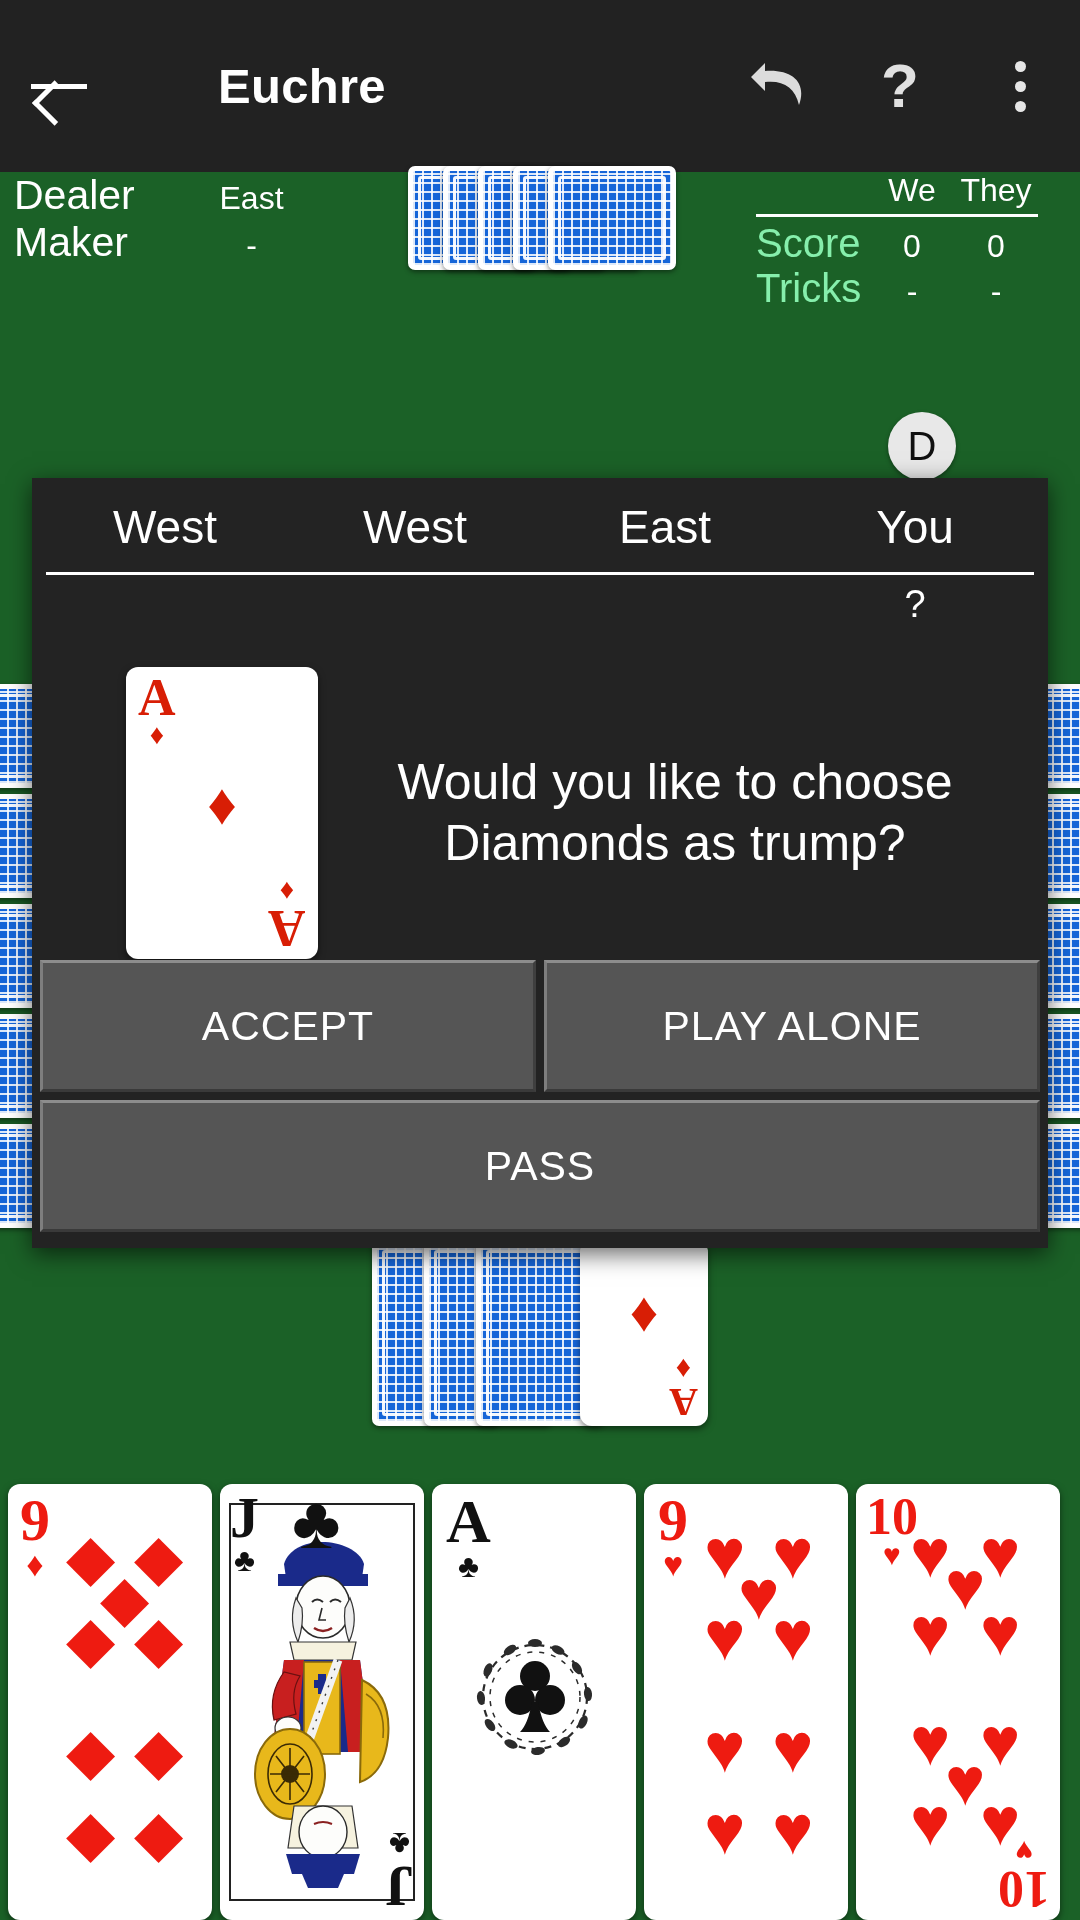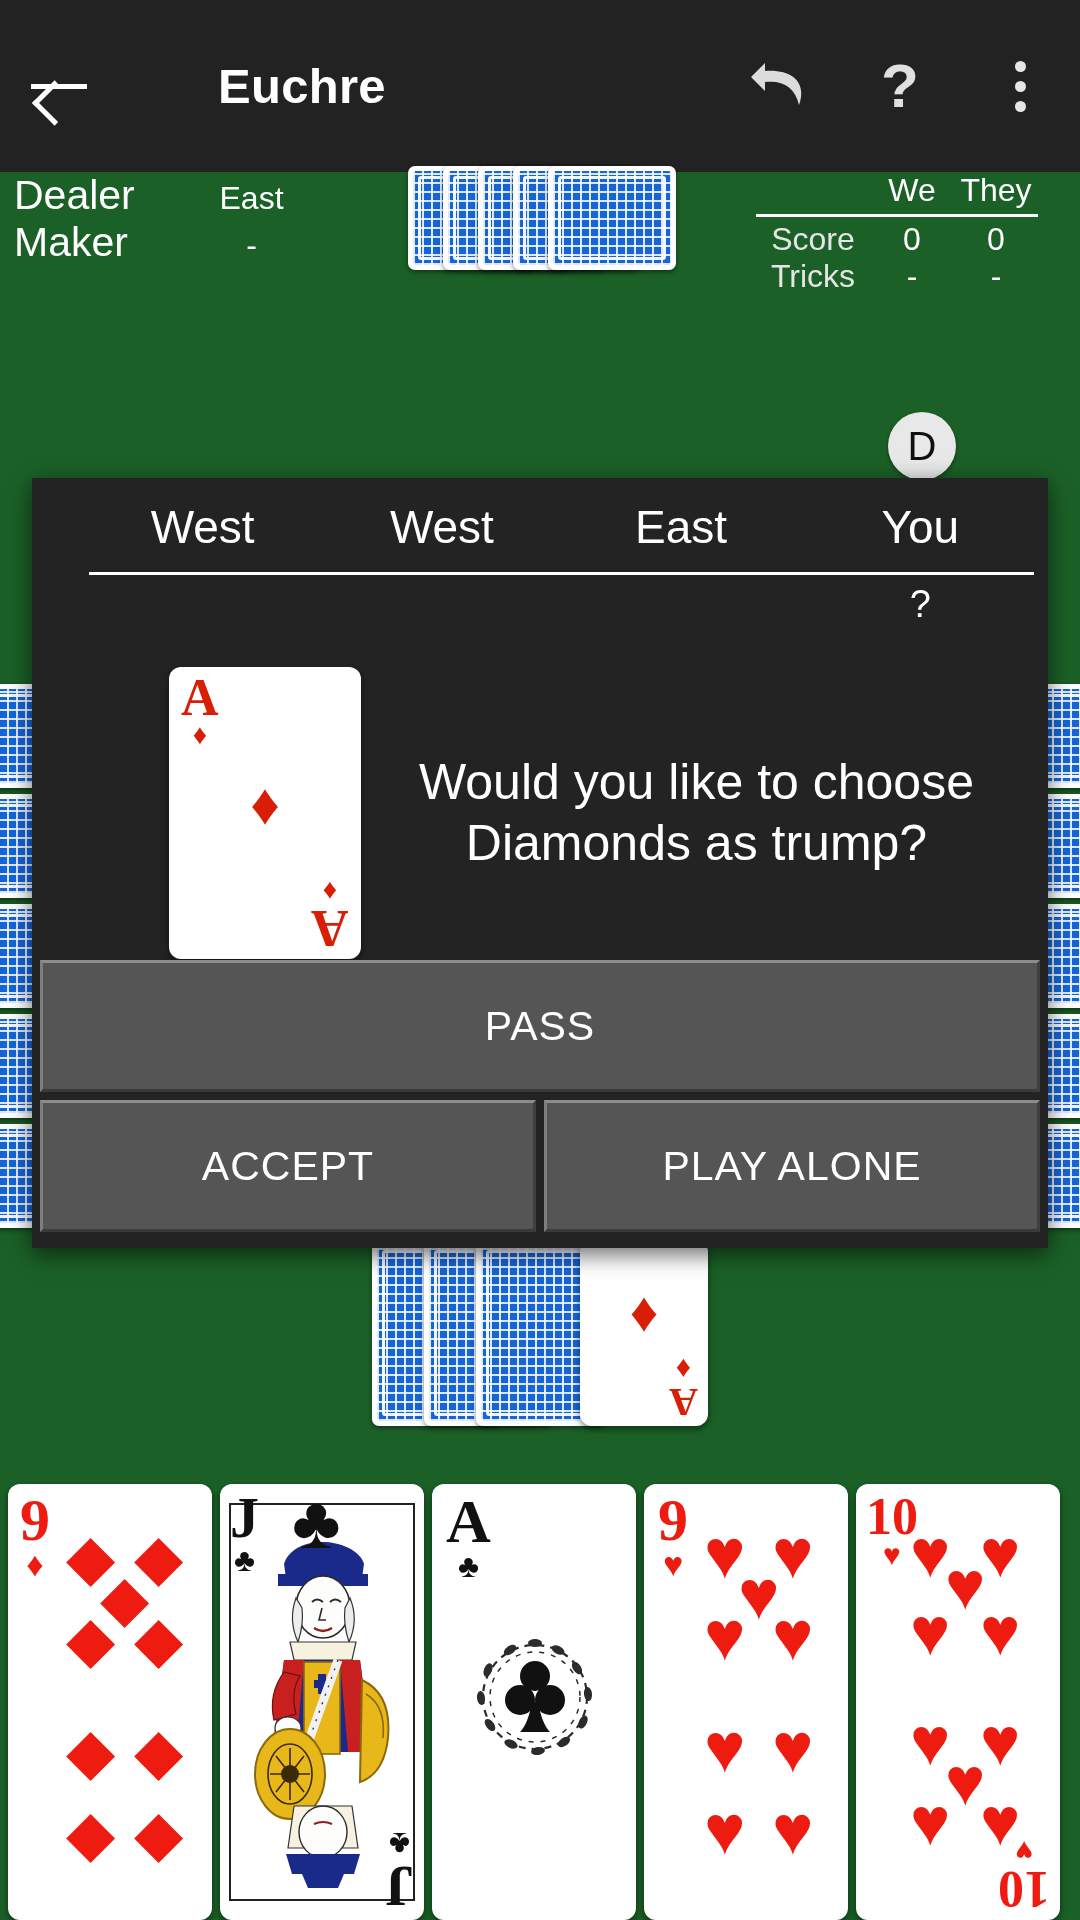--- a/index.html
+++ b/index.html
@@ -44,21 +44,21 @@
   .info-left { position: absolute; left: 14px; top: 172px; }
   .info-row { display: flex; align-items: baseline; }
   .info-label { color: #ffffff; font-size: 41px; width: 185px; }
   .info-value { color: #ffffff; font-size: 32px; width: 105px; text-align: center; }
 
   .scorebox { position: absolute; right: 42px; top: 172px; width: 282px; margin-left: 16px; }
   .score-head { display: flex; justify-content: flex-end; }
   .score-head span { color: #ffffff; font-size: 32px; width: 84px; text-align: center; }
   .score-rule { height: 3px; background: #ffffff; margin: 5px 0 4px 0; }
   .score-row { display: flex; align-items: baseline; }
-  .score-name { color: #e5e5e5; font-size: 32px; flex: 1; text-align: center; }
+  .score-name { color: #86efac; font-size: 40px; flex: 1; text-align: left; }
   .score-row span.v { color: #ffffff; font-size: 32px; width: 84px; text-align: center; }
 
   
   .cardback {
     background:
       repeating-linear-gradient(90deg, rgba(255,255,255,.85) 0 2px, rgba(255,255,255,0) 2px 9px),
       repeating-linear-gradient(0deg, rgba(255,255,255,.85) 0 2px, rgba(255,255,255,0) 2px 9px),
       #1565d8;
     border: 5px solid #ffffff;
     border-radius: 7px;
@@ -109,21 +109,20 @@
 
   
   .player-hand { position: absolute; left: 8px; top: 1484px; width: 1072px; height: 436px; display: flex; }
   .hand-card { width: 204px; height: 436px; margin-right: 8px; flex: none; }
 
   
   .dialog {
     position: absolute; left: 32px; top: 478px; width: 1016px; height: 770px;
     background: #232323;
     box-shadow: 0 6px 22px rgba(0,0,0,.6);
-    padding-left: 43px;
   }
   .bid-table { padding: 0 8px; }
   .bid-head { display: flex; padding-top: 22px; }
   .bid-head div { flex: 1; text-align: center; color: #ffffff; font-size: 46px; }
   .bid-rule { height: 3px; background: #ffffff; margin: 18px 6px 0 6px; }
   .bid-row { display: flex; padding-top: 8px; }
   .bid-row div { flex: 1; text-align: center; color: #ffffff; font-size: 38px; min-height: 52px; }
 
   .dialog-body { display: flex; align-items: center; padding: 26px 0 0 0; height: 330px; }
   .dialog-card { width: 192px; height: 292px; margin-left: 94px; flex: none; }
@@ -420,22 +419,22 @@
         <span class="corner br" style="right:12px;bottom:6px;color:#d81e05;font-size:52px">
           <span class="rank">A</span>
           <span class="suit" style="font-size:28px">♦</span>
         </span>
       </div>
       <div class="dialog-question">Would you like to choose Diamonds as trump?</div>
     </div>
 
     <div class="dlg-buttons">
       <div class="btn-row">
-        <div class="dlg-btn btn-full">PASS</div>
-      </div>
-      <div class="btn-row">
         <div class="dlg-btn btn-half">ACCEPT</div>
         <div class="dlg-btn btn-half">PLAY ALONE</div>
       </div>
+      <div class="btn-row">
+        <div class="dlg-btn btn-full">PASS</div>
+      </div>
     </div>
   </div>
 
 </div>
 
 </body></html>

